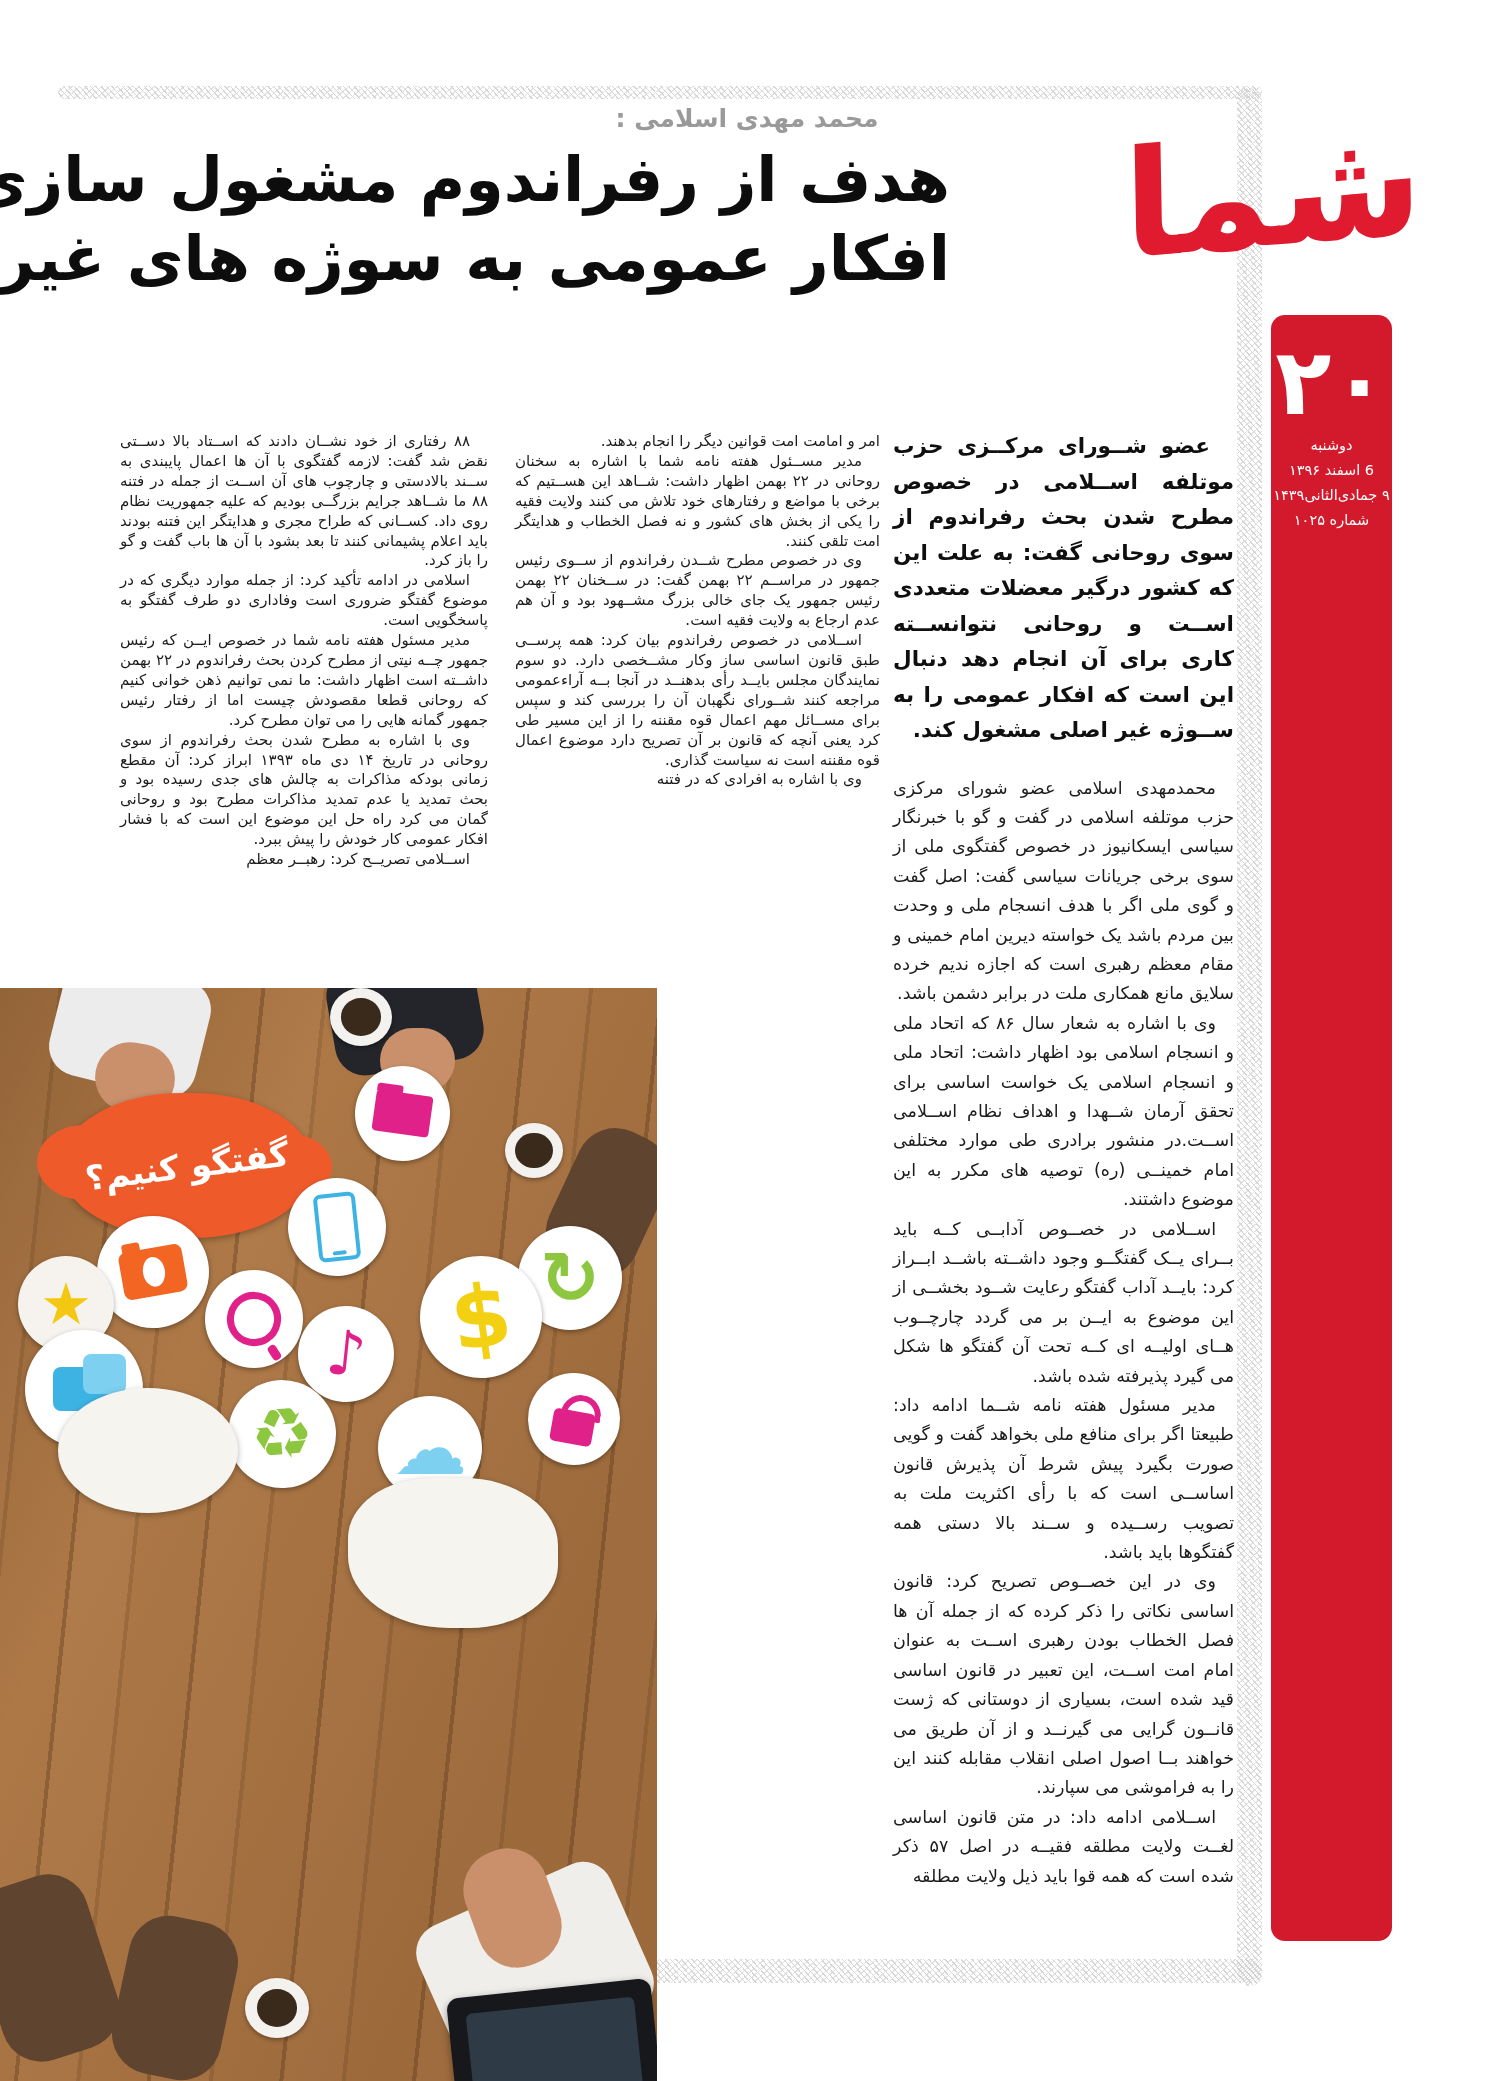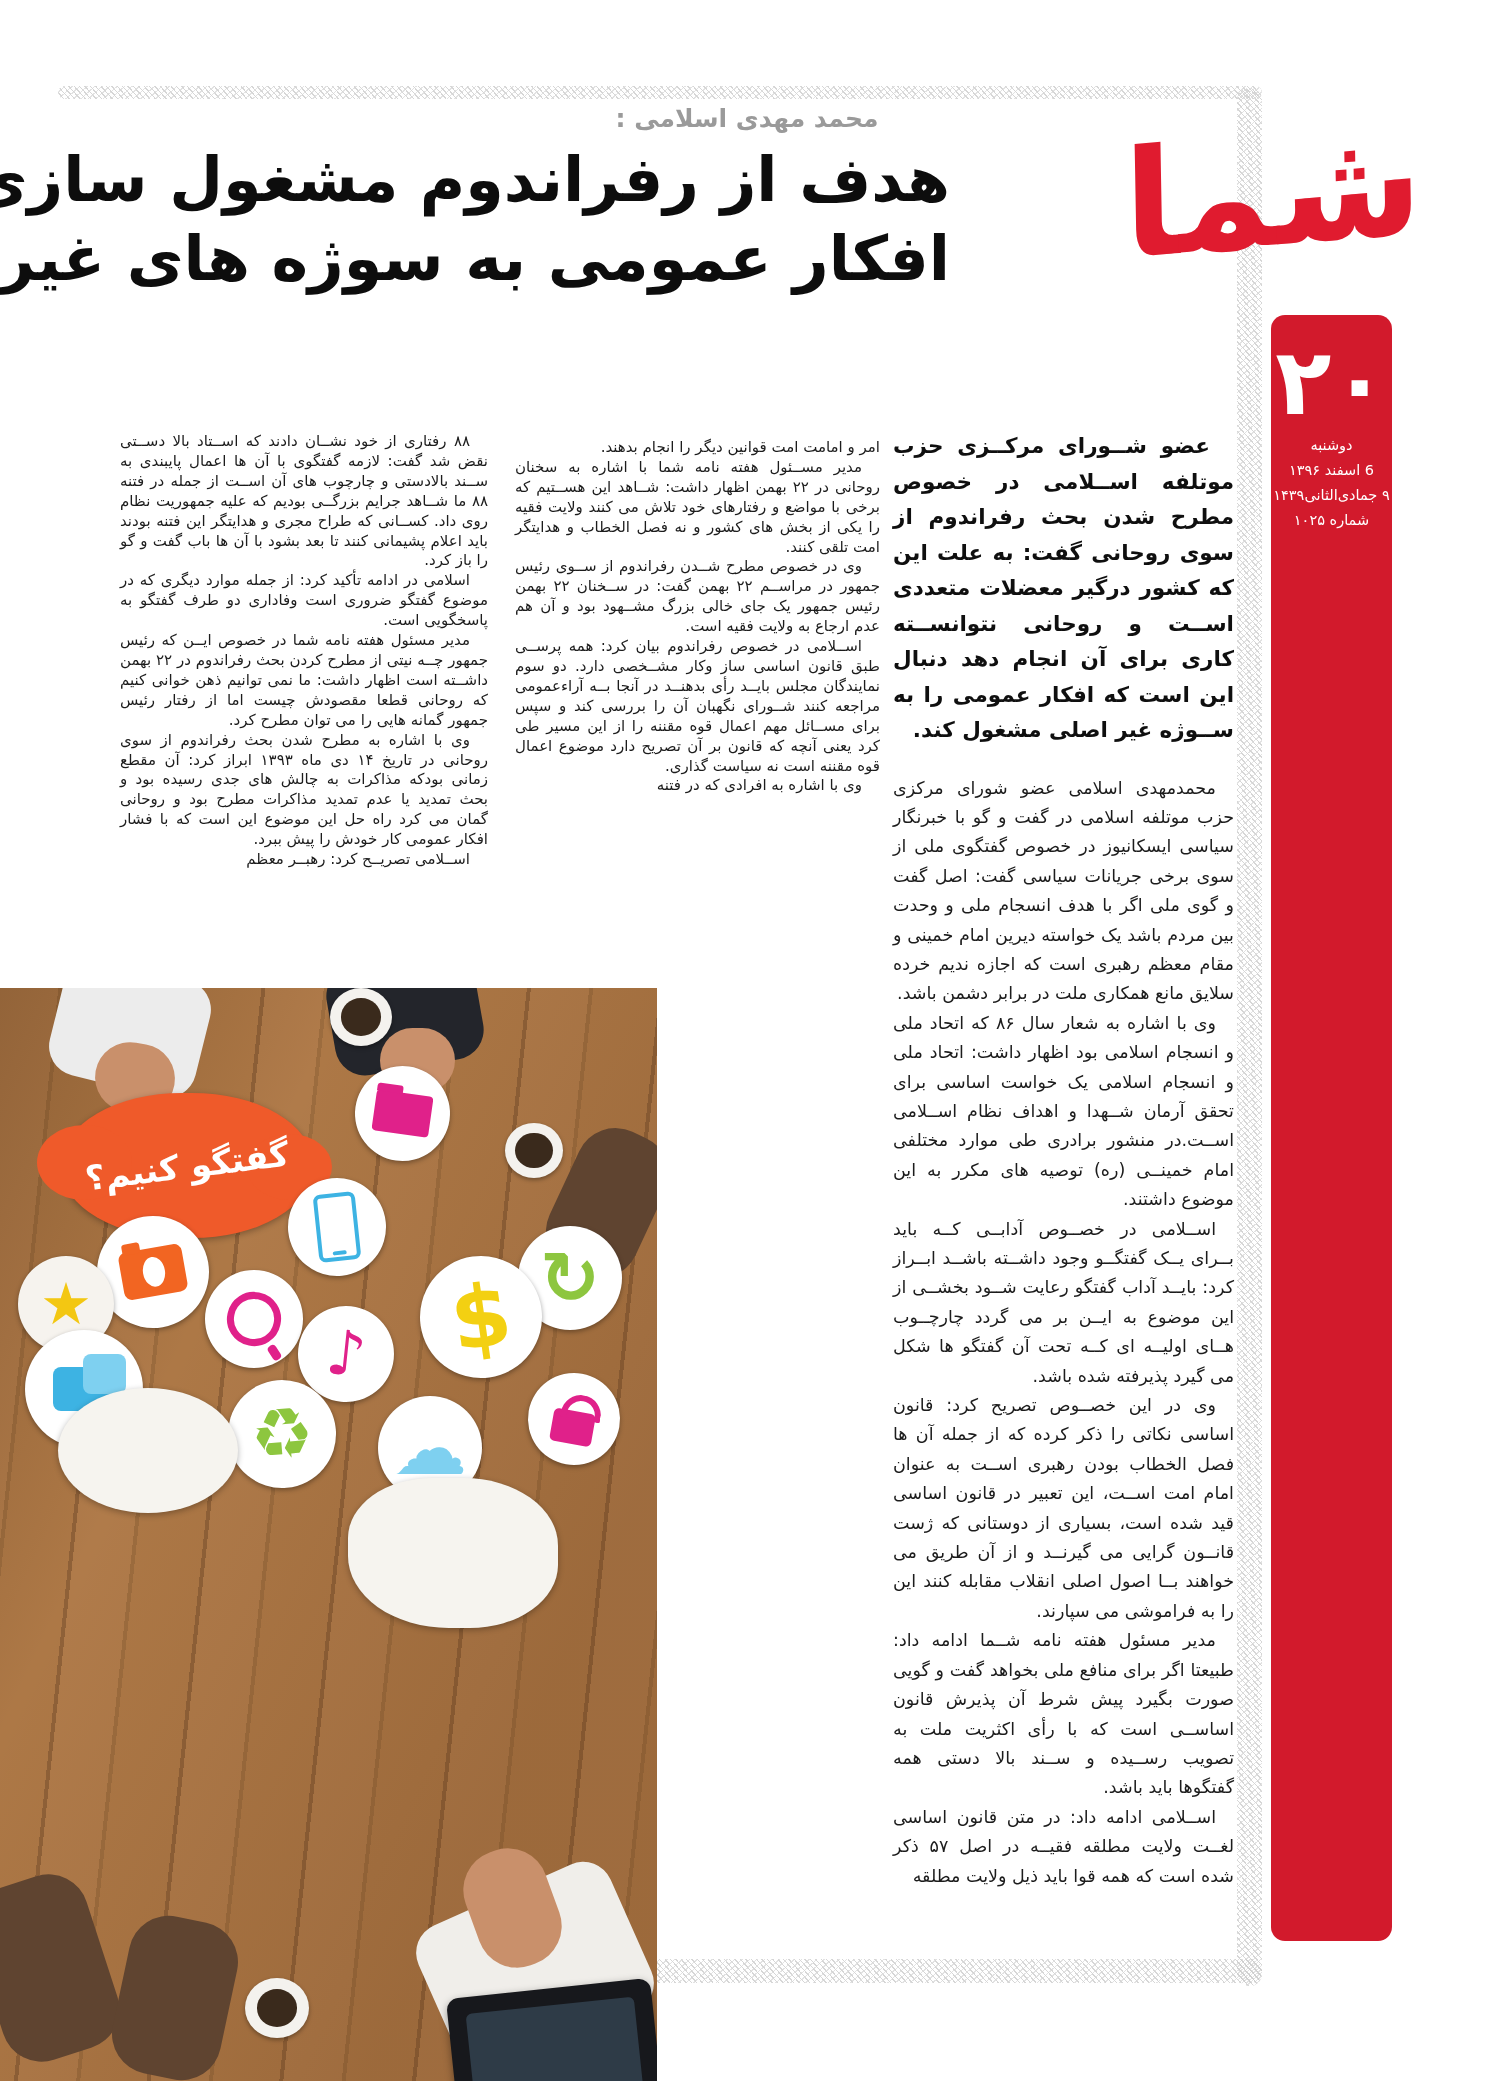--- a/index.html
+++ b/index.html
@@ -24,21 +24,21 @@
   .kicker{position:absolute;right:548px;top:104px;width:410px;text-align:center;
           color:#9a9a9a;font-size:25px;font-weight:bold;}
   .headline{position:absolute;right:550px;top:142px;width:860px;text-align:right;
             color:#0d0d0d;font-weight:bold;direction:rtl;}
   .headline .l1{font-size:62px;line-height:76px;white-space:nowrap;}
   .headline .l2{font-size:62px;line-height:82px;white-space:nowrap;}
   
   .col{position:absolute;direction:rtl;text-align:justify;color:#1c1c1c;}
   .col p{margin:0;text-indent:18px;}
   #col1{left:120px;top:432px;width:368px;height:556px;font-size:15px;line-height:19.9px;}
-  #col2{left:515px;top:432px;width:365px;height:556px;font-size:15px;line-height:19.9px;margin-top:6px;}
+  #col2{left:515px;top:432px;width:365px;height:556px;font-size:15px;line-height:19.9px;}
   #col3{left:893px;top:428px;width:341px;height:1490px;font-size:17.5px;line-height:29.4px;}
   #col3 .lead{font-size:21.5px;line-height:35.5px;font-weight:bold;color:#0f0f0f;text-indent:24px;margin-bottom:26px;}
   #col2 p:first-child{text-indent:0;}
   
   #photo{position:absolute;left:0;top:988px;width:657px;height:1093px;overflow:hidden;
          background:
            linear-gradient(115deg,rgba(60,30,5,.25),rgba(0,0,0,0) 30%,rgba(80,40,10,.18) 75%),
            repeating-linear-gradient(96deg,#b07b4a 0 58px,#9c6c3e 58px 62px,#ad7846 62px 128px,#8f6138 128px 132px);}
   .chip{position:absolute;background:#fff;border-radius:50%;box-shadow:0 2px 5px rgba(0,0,0,.35);
         display:flex;align-items:center;justify-content:center;}
@@ -98,22 +98,22 @@
   <div class="headline">
     <div class="l1">هدف از رفراندوم مشغول سازی</div>
     <div class="l2">افکار عمومی به سوژه های غیر اصلی است</div>
   </div>
 
   <div id="col3" class="col">
     <p class="lead">عضو شــورای مرکــزی حزب موتلفه اســلامی در خصوص مطرح شدن بحث رفراندوم از سوی روحانی گفت: به علت این که کشور درگیر معضلات متعددی اســت و روحانی نتوانســته کاری برای آن انجام دهد دنبال این است که افکار عمومی را به ســوژه غیر اصلی مشغول کند.</p>
     <p>محمدمهدی اسلامی عضو شورای مرکزی حزب موتلفه اسلامی در گفت و گو با خبرنگار سیاسی ایسکانیوز در خصوص گفتگوی ملی از سوی برخی جریانات سیاسی گفت: اصل گفت و گوی ملی اگر با هدف انسجام ملی و وحدت بین مردم باشد یک خواسته دیرین امام خمینی و مقام معظم رهبری است که اجازه ندیم خرده سلایق مانع همکاری ملت در برابر دشمن باشد.</p>
     <p>وی با اشاره به شعار سال ۸۶ که اتحاد ملی و انسجام اسلامی بود اظهار داشت: اتحاد ملی و انسجام اسلامی یک خواست اساسی برای تحقق آرمان شــهدا و اهداف نظام اســلامی اســت.در منشور برادری طی موارد مختلفی امام خمینــی (ره) توصیه های مکرر به این موضوع داشتند.</p>
     <p>اســلامی در خصــوص آدابــی کــه باید بــرای یــک گفتگــو وجود داشــته باشــد ابــراز کرد: بایــد آداب گفتگو رعایت شــود بخشــی از این موضوع به ایــن بر می گردد چارچــوب هــای اولیــه ای کــه تحت آن گفتگو ها شکل می گیرد پذیرفته شده باشد.</p>
+    <p>مدیر مسئول هفته نامه شــما ادامه داد: طبیعتا اگر برای منافع ملی بخواهد گفت و گویی صورت بگیرد پیش شرط آن پذیرش قانون اساســی است که با رأی اکثریت ملت به تصویب رســیده و ســند بالا دستی همه گفتگوها باید باشد.</p>
     <p>وی در این خصــوص تصریح کرد: قانون اساسی نکاتی را ذکر کرده که از جمله آن ها فصل الخطاب بودن رهبری اســت به عنوان امام امت اســت، این تعبیر در قانون اساسی قید شده است، بسیاری از دوستانی که ژست قانــون گرایی می گیرنــد و از آن طریق می خواهند بــا اصول اصلی انقلاب مقابله کنند این را به فراموشی می سپارند.</p>
-    <p>مدیر مسئول هفته نامه شــما ادامه داد: طبیعتا اگر برای منافع ملی بخواهد گفت و گویی صورت بگیرد پیش شرط آن پذیرش قانون اساســی است که با رأی اکثریت ملت به تصویب رســیده و ســند بالا دستی همه گفتگوها باید باشد.</p>
     <p>اســلامی ادامه داد: در متن قانون اساسی لغــت ولایت مطلقه فقیــه در اصل ۵۷ ذکر شده است که همه قوا باید ذیل ولایت مطلقه</p>
   </div>
 
   <div id="col2" class="col">
     <p>امر و امامت امت قوانین دیگر را انجام بدهند.</p>
     <p>مدیر مســئول هفته نامه شما با اشاره به سخنان روحانی در ۲۲ بهمن اظهار داشت: شــاهد این هســتیم که برخی با مواضع و رفتارهای خود تلاش می کنند ولایت فقیه را یکی از بخش های کشور و نه فصل الخطاب و هدایتگر امت تلقی کنند.</p>
     <p>وی در خصوص مطرح شــدن رفراندوم از ســوی رئیس جمهور در مراســم ۲۲ بهمن گفت: در ســخنان ۲۲ بهمن رئیس جمهور یک جای خالی بزرگ مشــهود بود و آن هم عدم ارجاع به ولایت فقیه است.</p>
     <p>اســلامی در خصوص رفراندوم بیان کرد: همه پرســی طبق قانون اساسی ساز وکار مشــخصی دارد. دو سوم نمایندگان مجلس بایــد رأی بدهنــد در آنجا بــه آراءعمومی مراجعه کنند شــورای نگهبان آن را بررسی کند و سپس برای مســائل مهم اعمال قوه مقننه را از این مسیر طی کرد یعنی آنچه که قانون بر آن تصریح دارد موضوع اعمال قوه مقننه است نه سیاست گذاری.</p>
     <p>وی با اشاره به افرادی که در فتنه</p>
   </div>

